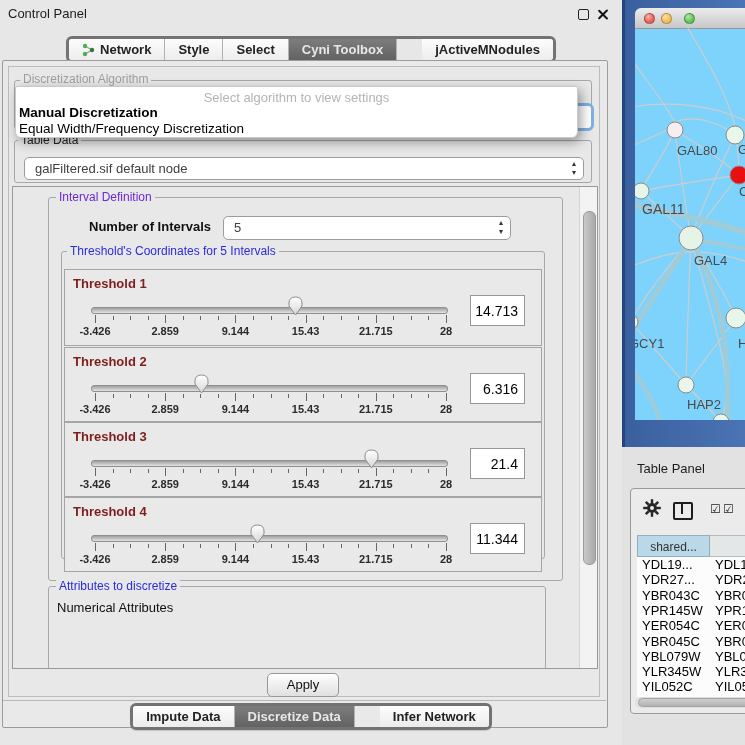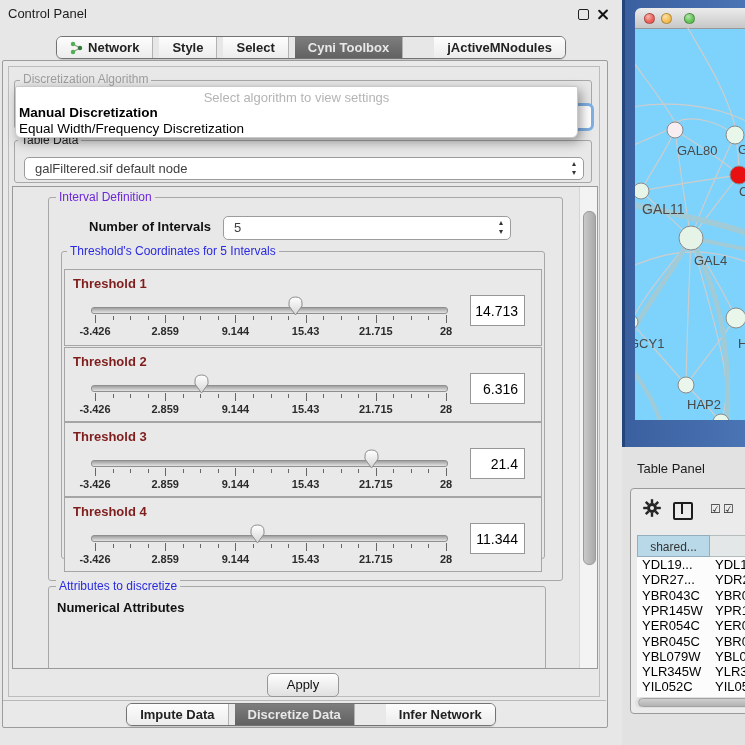--- a/index.html
+++ b/index.html
@@ -11,22 +11,22 @@
   #titlebar{left:0;top:0;width:622px;height:26px;}
   #win-title{left:8px;top:6px;font-size:13px;color:#1c1c1c;}
   #float-btn{left:578px;top:9px;width:9px;height:9px;border:1.5px solid #222;border-radius:2px;}
   #close-btn{left:597px;top:9px;width:11px;height:11px;}
   #close-btn span{position:absolute;left:4.5px;top:-1px;width:2.4px;height:13px;background:#141414;border-radius:1px;}
   #close-btn span:first-child{transform:rotate(45deg);}
   #close-btn span:last-child{transform:rotate(-45deg);}
   .tabrow{left:0;width:622px;display:flex;justify-content:center;}
   #top-tabs{top:36px;}
   #bottom-tabs{top:703px;}
-  .tabgroup{display:inline-flex;border:1px solid #737373;border-radius:6px;overflow:hidden;
-            box-shadow:0 1px 1px rgba(0,0,0,.15);gap:6px;}
+  .tabgroup{display:inline-flex;border:3px solid #737373;border-radius:6px;overflow:hidden;
+            box-shadow:0 1px 1px rgba(0,0,0,.15);}
   .tab{display:flex;align-items:center;gap:5px;padding:3px 13px;font-size:13px;font-weight:600;color:#222;
        background:linear-gradient(#fdfdfd,#ececec);border-right:1px solid #b2b2b2;cursor:default;white-space:nowrap;}
   .tab:last-child{border-right:none;margin-left:25px;}
   .tab.selected{background:linear-gradient(#7d7d7d,#626262);color:#e8e8e8;}
   
   #outer-panel{left:2px;top:60px;width:604px;height:666px;border:1px solid #9c9c9c;border-radius:2px;background:#e9e9e9;}
   #inner-panel{left:8px;top:66px;width:590px;height:629px;border:1px solid #bcbcbc;background:#e8e8e8;}
   .groupbox{border:1px solid #a8a8a8;border-radius:3px;}
   .grouptitle{position:absolute;font-size:12px;background:#e8e8e8;padding:0 3px;line-height:12px;}
   
@@ -63,21 +63,21 @@
              background:linear-gradient(#9f9f9f,#e3e3e3);}
   .thr-thumb{position:absolute;top:26px;width:15px;height:20px;}
   .tick{position:absolute;width:1px;background:#666;}
   .tick-label{position:absolute;top:55px;width:60px;margin-left:-30px;text-align:center;
               font-size:11px;font-weight:bold;color:#2b2b2b;}
   .thr-value{position:absolute;left:405px;top:25px;width:55px;height:31px;background:#fff;border:1px solid #979797;
              font-size:14px;color:#000;text-align:right;line-height:31px;padding-right:6px;box-sizing:border-box;}
   
   #attr-group{left:35px;top:399px;width:496px;height:95px;}
   #attr-title{left:43px;top:393px;color:#2a2ae0;}
-  #attr-sub{left:44px;top:413px;font-size:13px;font-weight:bold;color:#111;}
+  #attr-sub{left:44px;top:413px;font-size:13px;font-weight:normal;color:#111;}
   #attr-list{left:50px;top:431px;width:471px;height:70px;background:#fff;border:1px solid #8c8c8c;overflow:hidden;}
   .attr-item{position:absolute;left:12px;font-size:13px;color:#111;}
   #attr-scroll{position:absolute;right:1px;top:1px;width:12px;height:68px;background:#efefef;}
   #attr-thumb{position:absolute;left:1.5px;top:3px;width:9px;height:44px;border-radius:5px;background:#adadad;border:1px solid #9a9a9a;}
   
   #content-split{left:3px;top:700px;width:603px;height:1px;background:#b8b8b8;}
   #apply-btn{left:267px;top:673px;width:70px;height:22px;background:linear-gradient(#fefefe,#e0e0e0);
              border:1px solid #979797;border-radius:5px;font-size:13px;color:#111;text-align:center;line-height:21px;}
   
   #blue-panel{left:622px;top:0;width:123px;height:447px;background:linear-gradient(90deg,#3a5f9e,#4a74b4);}

